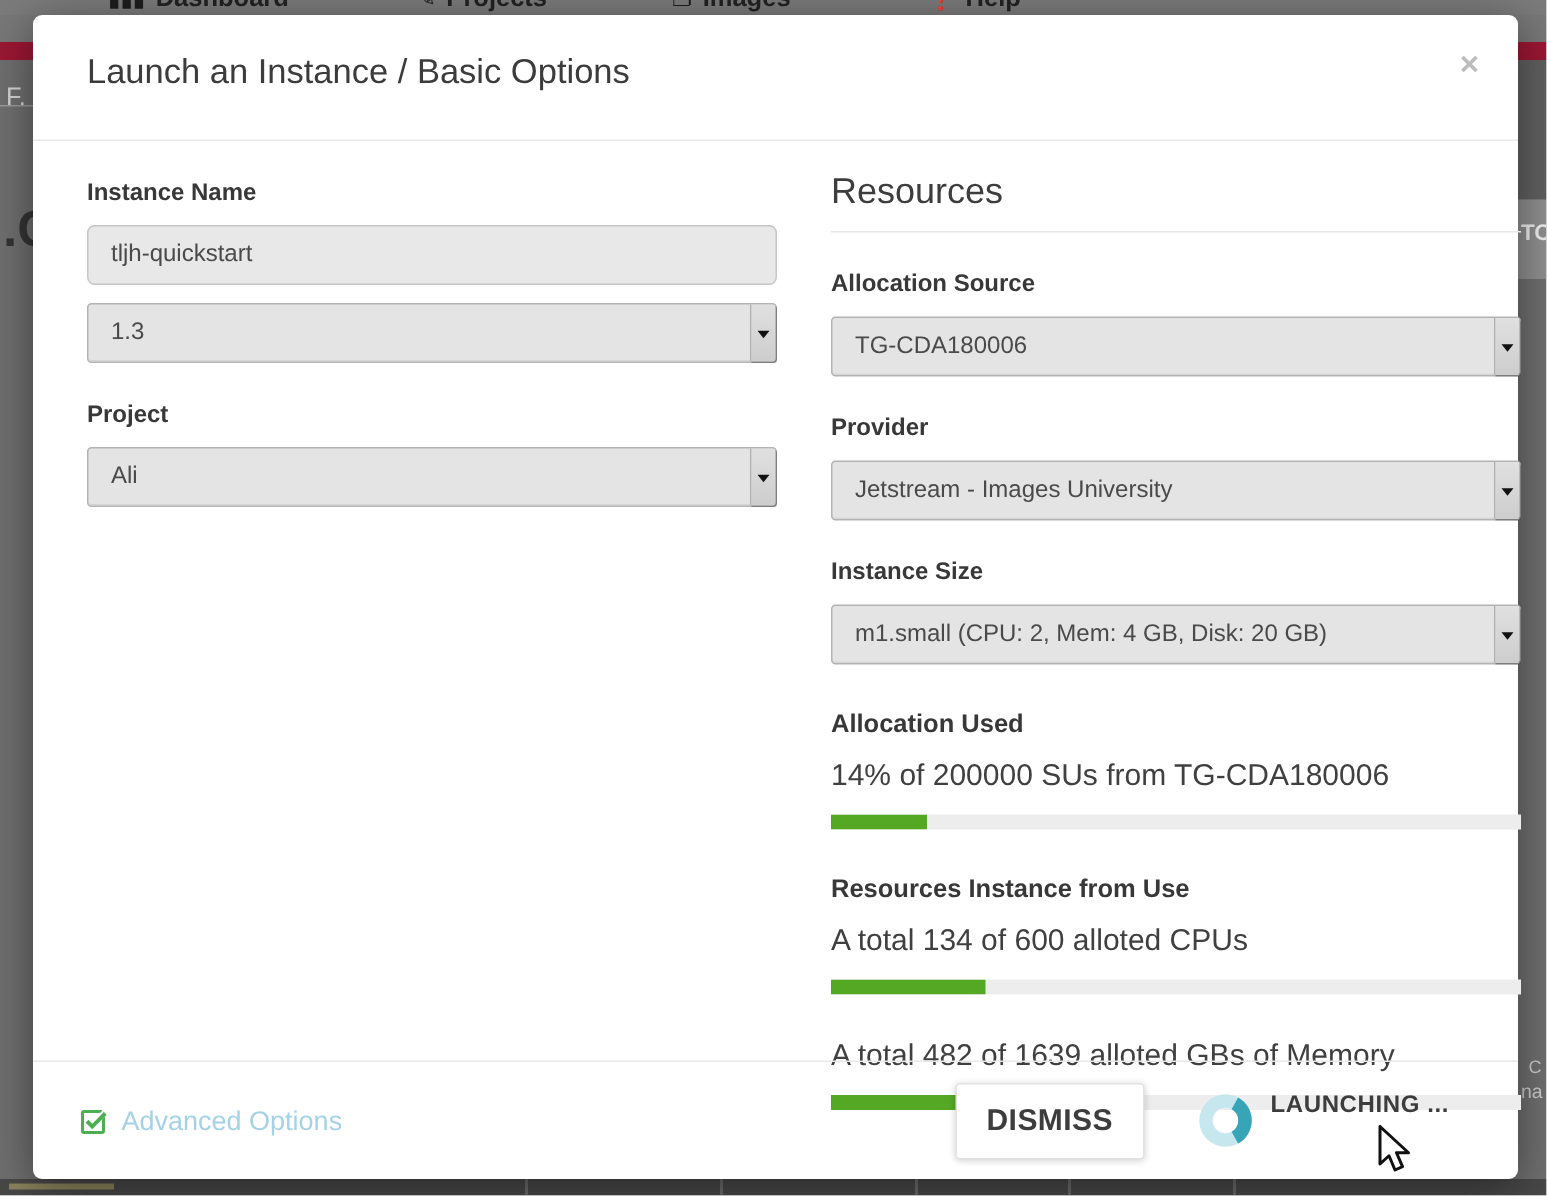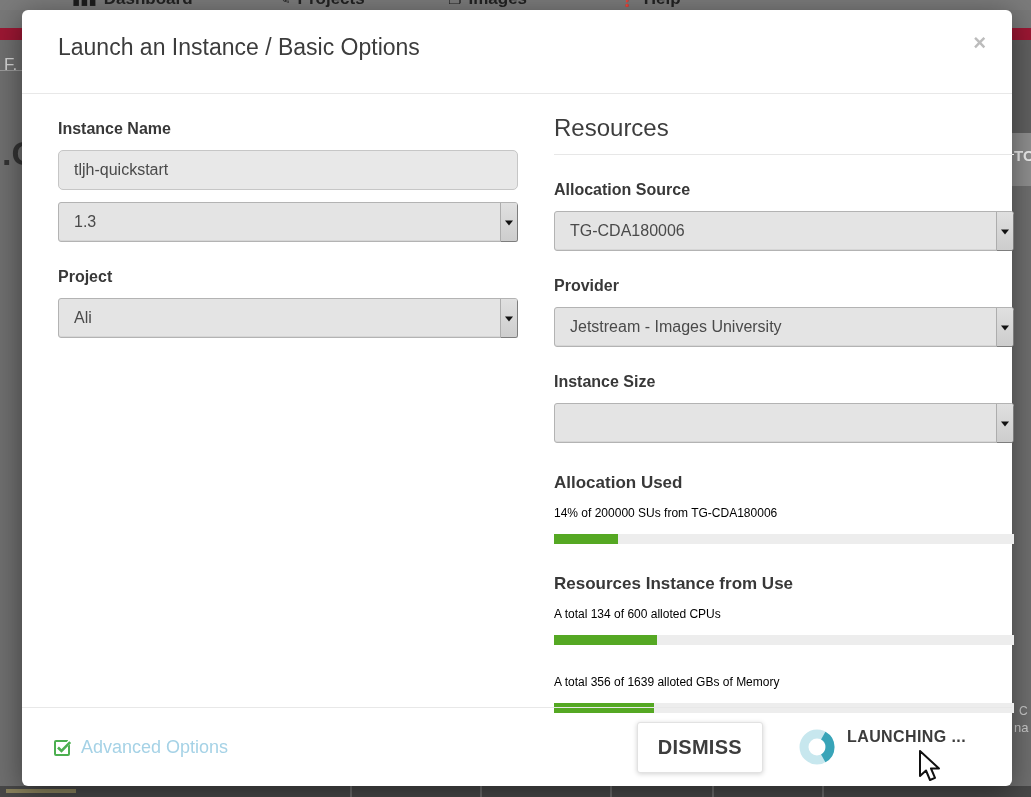--- a/index.html
+++ b/index.html
@@ -55,21 +55,21 @@
   .select-value { position:absolute; left:15px; top:0; line-height:38px; font-size:16px; color:#4a4a4a;
                   white-space:nowrap; overflow:hidden; max-width:410px; }
   .select-strip { position:absolute; right:0; top:0; bottom:0; width:17px;
                   background:linear-gradient(#e0e0e0,#cdcdcd); border-left:1px solid #adadad;
                   border-radius:0 2px 2px 0; box-shadow:1px 1px 0 rgba(60,60,60,.45); }
   .select-strip .tri { position:absolute; left:50%; top:50%; transform:translate(-50%,-30%);
                        width:0; height:0; border-left:4px solid transparent; border-right:4px solid transparent;
                        border-top:5px solid #111; }
 
   .stat-heading { margin-top:30px; font-size:17px; font-weight:700; color:#383838; }
-  .stat-text { margin-top:13px; font-size:12px; color:#000000; }
+  .stat-text { margin-top:13px; font-size:20px; color:#404040; }
   .progress-track { margin-top:14px; width:460px; height:10px; background:#ededed; overflow:hidden; }
   .progress-fill { height:100%; background:#55a823; }
   .stat-text.gap { margin-top:30px; }
 
   .modal-footer { position:absolute; left:0; right:0; bottom:0; height:79px;
                   border-top:1px solid #e8e8e8; display:flex; align-items:center; }
   .advanced { display:flex; align-items:flex-end; gap:9px; margin-left:30px; background:none; border:none; cursor:pointer; }
   .advanced-label { font-size:18px; color:#a5d2e6; }
   .footer-right { margin-left:auto; display:flex; align-items:center; margin-right:46px; }
   .dismiss-btn { padding:13px 20px; background:#fff; border:1px solid #e2e2e2; border-radius:3px;
@@ -166,38 +166,39 @@
         <div class="field-label">Provider</div>
         <div class="select">
           <span class="select-value">Jetstream - Images University</span>
           <span class="select-strip">
               <span class="tri"></span>
             </span>
         </div>
 
         <div class="field-label">Instance Size</div>
         <div class="select">
+          <span class="select-value">m1.small (CPU: 2, Mem: 4 GB, Disk: 20 GB)</span>
           <span class="select-strip">
               <span class="tri"></span>
             </span>
         </div>
 
         <div class="stat-heading">Allocation Used</div>
         <div class="stat-text">14% of 200000 SUs from TG-CDA180006</div>
         <div class="progress-track">
           <div class="progress-fill" style="width: 14%;"></div>
         </div>
 
         <div class="stat-heading">Resources Instance from Use</div>
         <div class="stat-text">A total 134 of 600 alloted CPUs</div>
         <div class="progress-track">
           <div class="progress-fill" style="width: 22.3%;"></div>
         </div>
 
-        <div class="stat-text gap">A total 356 of 1639 alloted GBs of Memory</div>
+        <div class="stat-text gap">A total 482 of 1639 alloted GBs of Memory</div>
         <div class="progress-track">
           <div class="progress-fill" style="width: 21.7%;"></div>
         </div>
       </div>
     </div>
 
     <div class="modal-footer">
       <button class="advanced">
         <span style="display:inline-flex">
           <svg width="20" height="20" viewBox="0 0 20 20">

